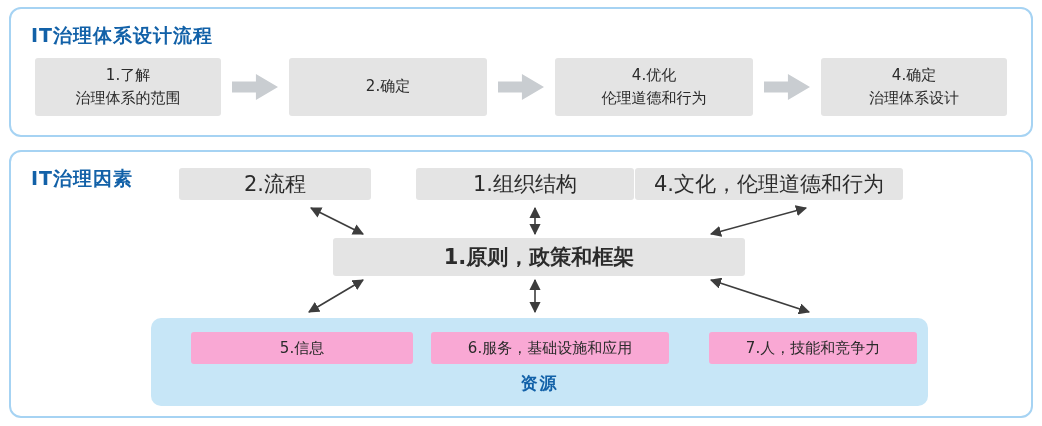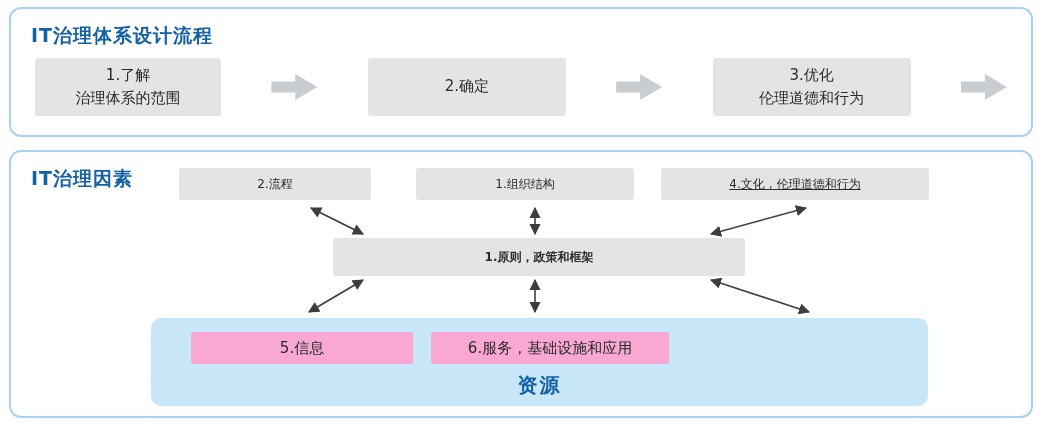--- a/index.html
+++ b/index.html
@@ -72,25 +72,25 @@
   }
 
   
   .factor-box {
     position: absolute;
     background: #e4e4e4;
     border-radius: 3px;
     height: 32px;
     line-height: 32px;
     text-align: center;
-    font-size: 12px;
+    font-size: 21px;
   }
   .f-top-1 { left: 168px; top: 16px; width: 192px; }
   .f-top-2 { left: 405px; top: 16px; width: 218px; }
-  .f-top-3 { left: 650px; top: 16px; width: 268px; text-decoration: underline; }
+  .f-top-3 { left: 624px; top: 16px; width: 268px; }
   .f-center {
     left: 322px; top: 86px; width: 412px;
     height: 38px; line-height: 38px;
     font-weight: bold;
   }
 
   .arrows-svg {
     position: absolute;
     left: 0; top: 0;
     width: 1020px; height: 264px;
@@ -117,21 +117,21 @@
     font-size: 15px;
   }
   .rb-1 { left: 40px;  width: 222px; }
   .rb-2 { left: 280px; width: 238px; }
   .rb-3 { left: 558px; width: 208px; }
   .res-label {
     position: absolute;
     left: 0; right: 0;
     top: 54px;
     text-align: center;
-    font-size: 20px;
+    font-size: 17px;
     font-weight: bold;
     color: #1261a8;
     letter-spacing: 2px;
   }
 </style>
 </head>
 <body>
 
 <div class="stage">
 
@@ -147,26 +147,30 @@
 
       <div class="block-arrow"></div>
 
       <div class="flow-box fb-2">
         <span>2.确定</span>
       </div>
 
       <div class="block-arrow"></div>
 
       <div class="flow-box fb-3">
-        <span>3.优化</span>
+        <span>4.优化</span>
         <span>伦理道德和行为</span>
       </div>
 
       <div class="block-arrow"></div>
 
+      <div class="flow-box fb-4">
+        <span>4.确定</span>
+        <span>治理体系设计</span>
+      </div>
 
     </div>
   </div>
 
   <div class="panel bottom-panel">
     <div class="panel-title">IT治理因素</div>
 
     <svg class="arrows-svg" viewBox="0 0 1020 264">
       <defs>
         <marker id="ah" viewBox="0 0 10 10" refX="9" refY="5" markerWidth="7" markerHeight="7" orient="auto-start-reverse">
@@ -185,17 +189,18 @@
 
     <div class="factor-box f-top-1">2.流程</div>
     <div class="factor-box f-top-2">1.组织结构</div>
     <div class="factor-box f-top-3">4.文化，伦理道德和行为</div>
 
     <div class="factor-box f-center">1.原则，政策和框架</div>
 
     <div class="resources">
       <div class="res-box rb-1">5.信息</div>
       <div class="res-box rb-2">6.服务，基础设施和应用</div>
+      <div class="res-box rb-3">7.人，技能和竞争力</div>
       <div class="res-label">资源</div>
     </div>
 
   </div>
 </div>
 
 </body></html>

